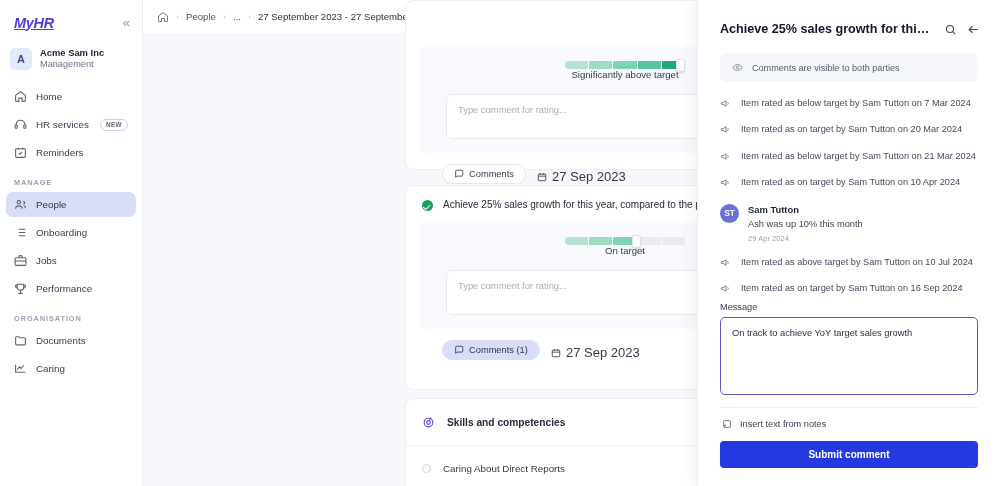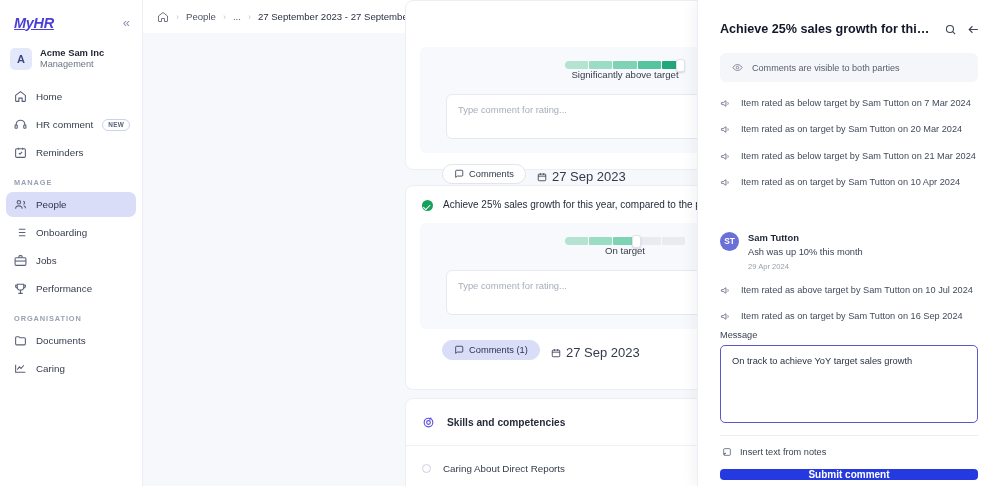--- a/index.html
+++ b/index.html
@@ -179,21 +179,21 @@
     padding: 9px 12px; font-size: 9.1px; color: #555d70;
   }
   .notice svg { width: 11px; height: 11px; display: block; color: #7b8295; flex:0 0 11px;}
 
   .activity { padding: 8px 22px 0 22px; }
   .act-row { display: flex; align-items: flex-start; gap: 10px; padding: 7px 0; }
   .act-ico { width: 11px; flex: 0 0 11px; color: #6d7487; margin-top: 1px; display:flex;}
   .act-ico svg { width: 11px; height: 11px; display: block; }
   .act-text { font-size: 9.2px; color: #434a5c; line-height: 1.35; }
 
-  .comment-block { display: flex; gap: 9px; padding: 8px 0 6px 0; margin-top: 28px; }
+  .comment-block { display: flex; gap: 9px; padding: 8px 0 6px 0; }
   .avatar {
     width: 19px; height: 19px; border-radius: 50%; flex: 0 0 19px;
     background: #6b6fd8; color: #fff; font-size: 8.4px; font-weight: 700;
     display: flex; align-items: center; justify-content: center;
   }
   .c-name { font-size: 9.4px; font-weight: 700; color: #1d2433; }
   .c-body { font-size: 9.3px; color: #3e4557; margin-top: 4px; }
   .c-date { font-size: 7.6px; color: #97a0b0; margin-top: 5px; }
 
   .msg-area { margin-top: auto; padding: 0 22px 0 22px; }
@@ -246,21 +246,21 @@
         <span class="nav-label">Home</span>
       </div>
       <div class="nav-item">
         <span class="ico">
           <svg viewBox="0 0 24 24" fill="none" stroke="currentColor" stroke-width="2">
               <path d="M4 14v-2a8 8 0 0 1 16 0v2"></path>
               <rect x="2" y="13" width="4" height="6" rx="1"></rect>
               <rect x="18" y="13" width="4" height="6" rx="1"></rect>
             </svg>
         </span>
-        <span class="nav-label">HR comment</span>
+        <span class="nav-label">HR services</span>
         <span class="badge-new">NEW</span>
       </div>
       <div class="nav-item">
         <span class="ico">
           <svg viewBox="0 0 24 24" fill="none" stroke="currentColor" stroke-width="2">
               <rect x="3" y="5" width="18" height="16" rx="2"></rect>
               <path d="M8 3v4M16 3v4M9 13l2 2 4-4"></path>
             </svg>
         </span>
         <span class="nav-label">Reminders</span>

